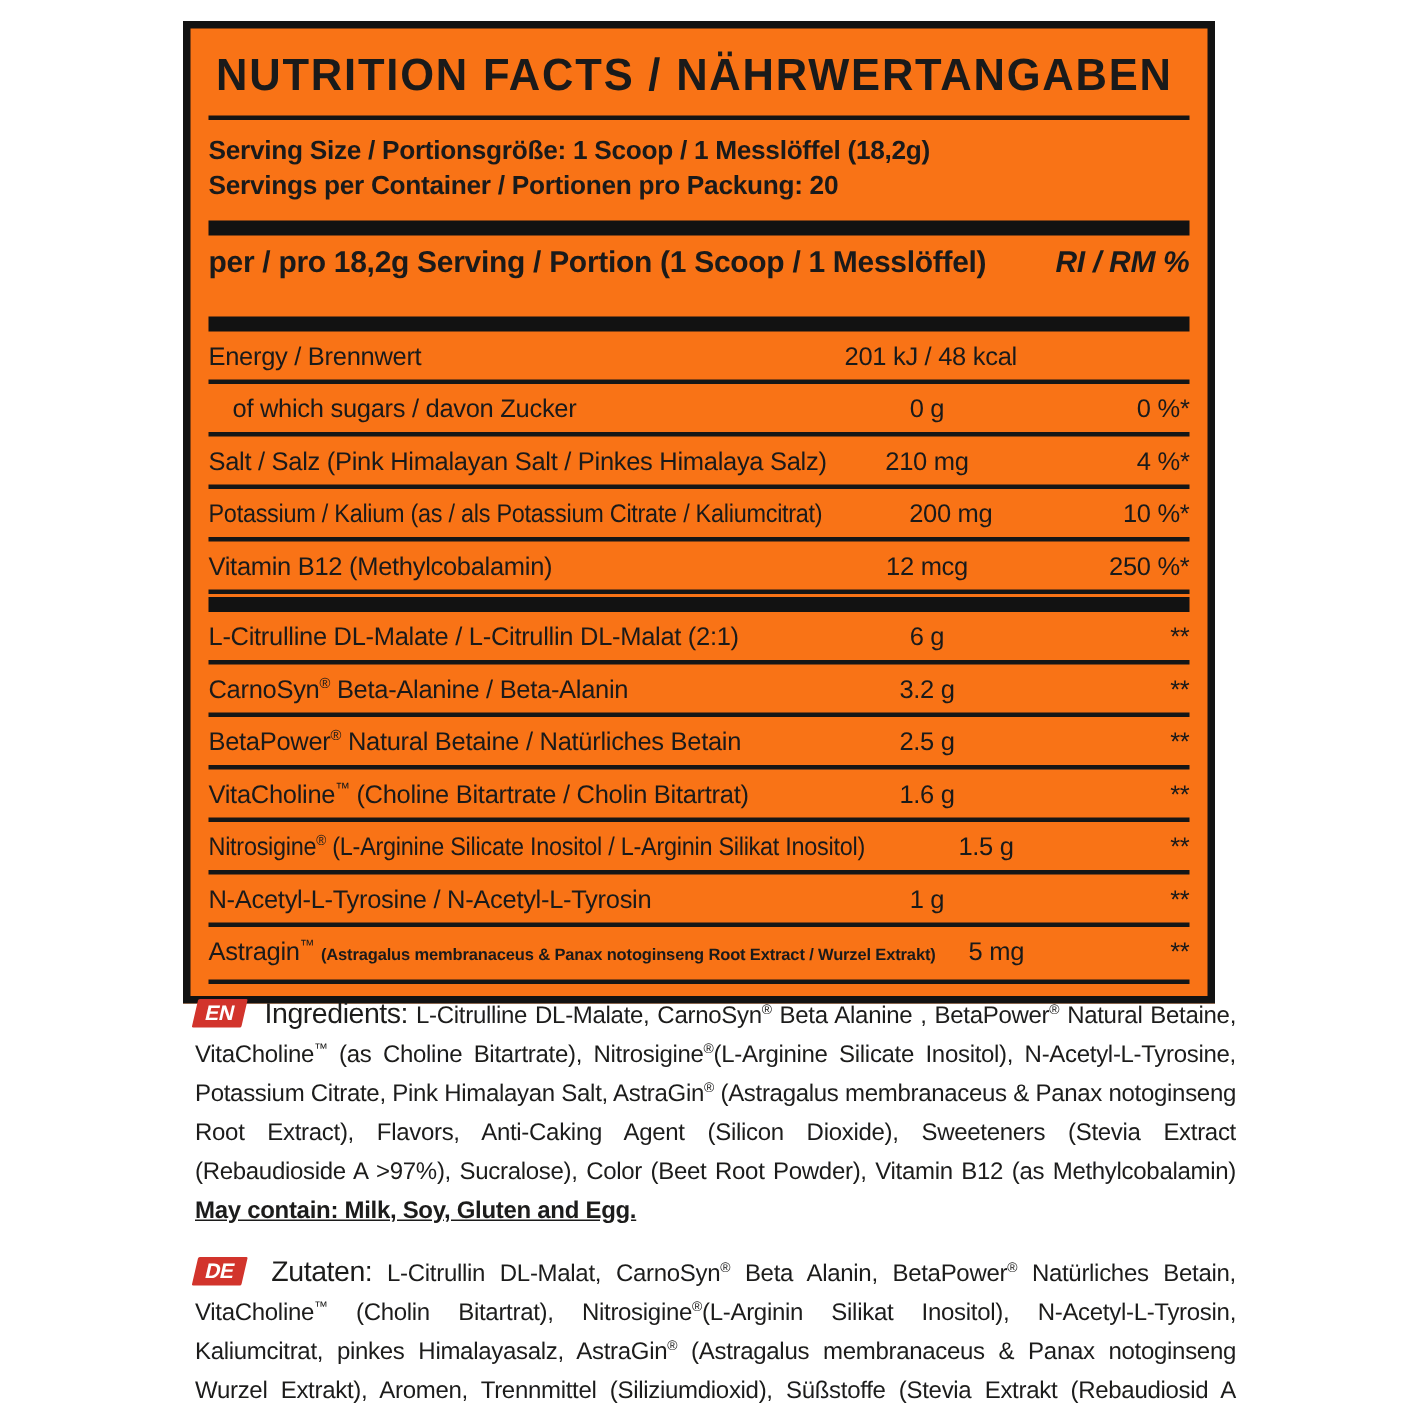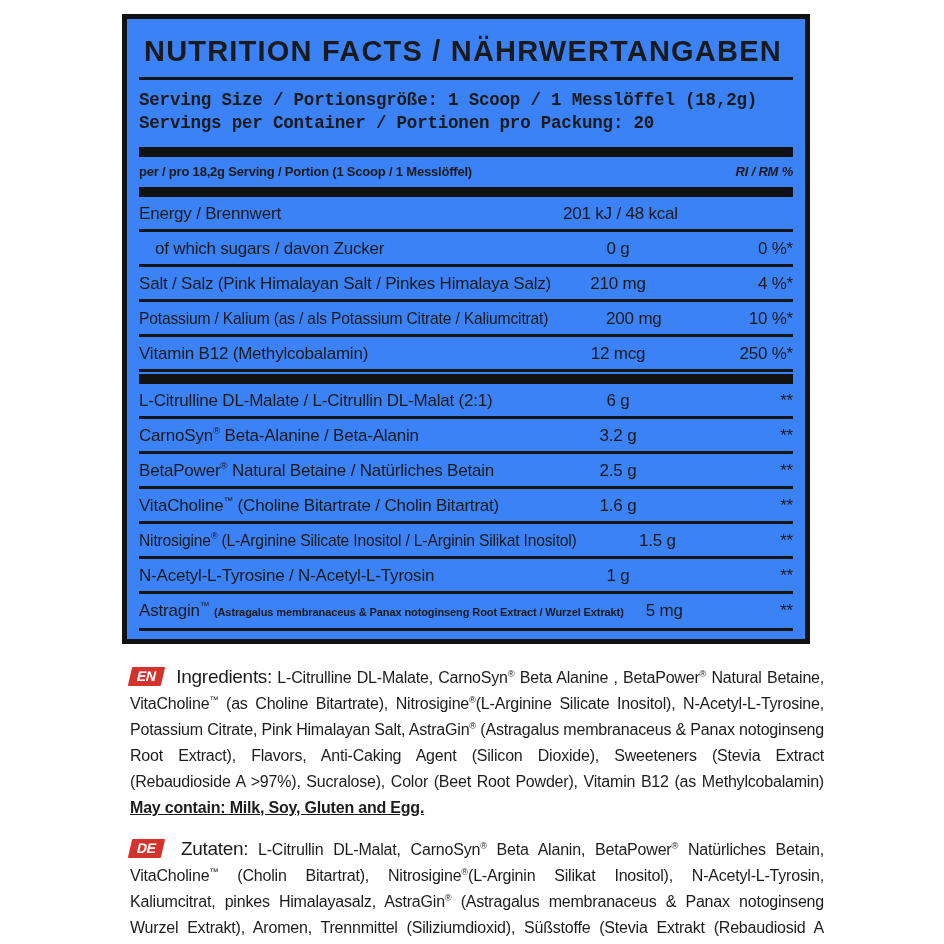--- a/index.html
+++ b/index.html
@@ -10,36 +10,36 @@
     color: #1a1a1a;
     overflow: hidden;
   }
   .page { width: 944px; height: 944px; position: relative; }
 
   
   .panel {
     position: absolute; left: 122px; top: 14px;
     width: 688px;
     border: 5px solid #121212;
-    background: #3b82f6;
+    background: #f97316;
     padding: 10px 12px 8px 12px;
   }
   .panel-title {
     font-size: 29px; font-weight: bold; letter-spacing: 1.2px;
     margin: 5px 0 10px 5px; white-space: nowrap;
     transform: scaleY(1.04); transform-origin: left top;
   }
   .title-rule { height: 3px; background: #141414; margin: 0 0 9px 0; }
-  .serving-line { font-size: 17.5px; font-weight: bold; line-height: 23px; letter-spacing: -0.2px; font-family: Liberation Mono, monospace; }
+  .serving-line { font-size: 17.5px; font-weight: bold; line-height: 23px; letter-spacing: -0.2px; }
   .thick-bar { height: 10px; background: #121212; }
   .bar-top { margin-top: 12px; }
   .col-header {
     display: flex; align-items: baseline;
-    padding: 7px 0 8px 0;
-    font-size: 13px; font-weight: bold; letter-spacing: -0.2px;
+    padding: 7px 0 24px 0;
+    font-size: 20px; font-weight: bold; letter-spacing: -0.2px;
   }
   .col-header .hdr-left { flex: 1; white-space: nowrap; }
   .col-header .hdr-right { text-align: right; white-space: nowrap; font-style: italic; }
 
   .rows { }
   .row {
     display: flex; align-items: baseline;
     padding: 6px 0 5px 0;
     border-bottom: 3px solid #161616;
     font-size: 17px; line-height: 21px; letter-spacing: -0.2px;

